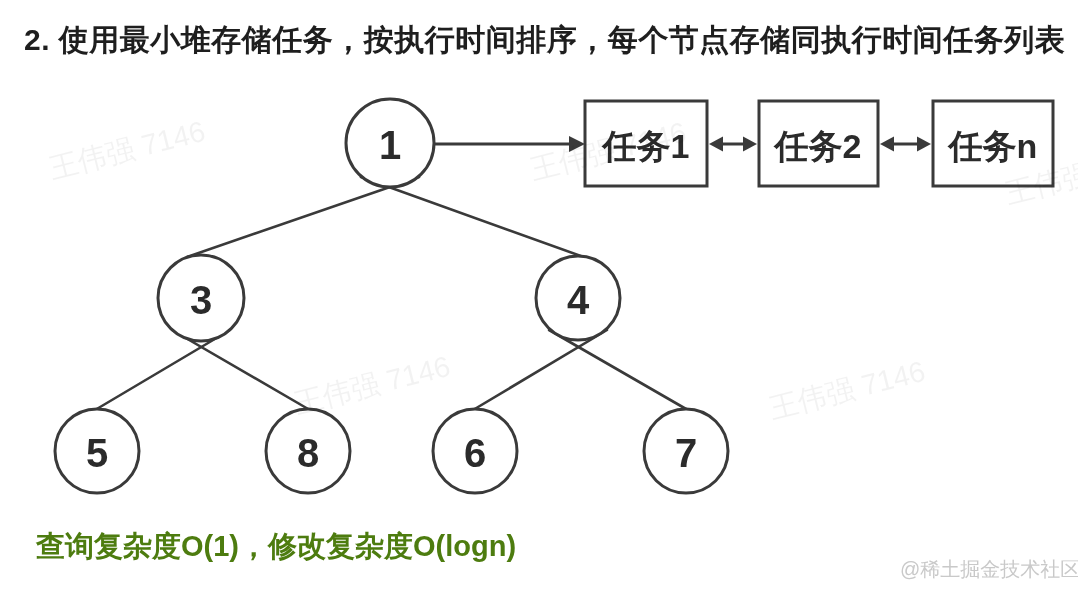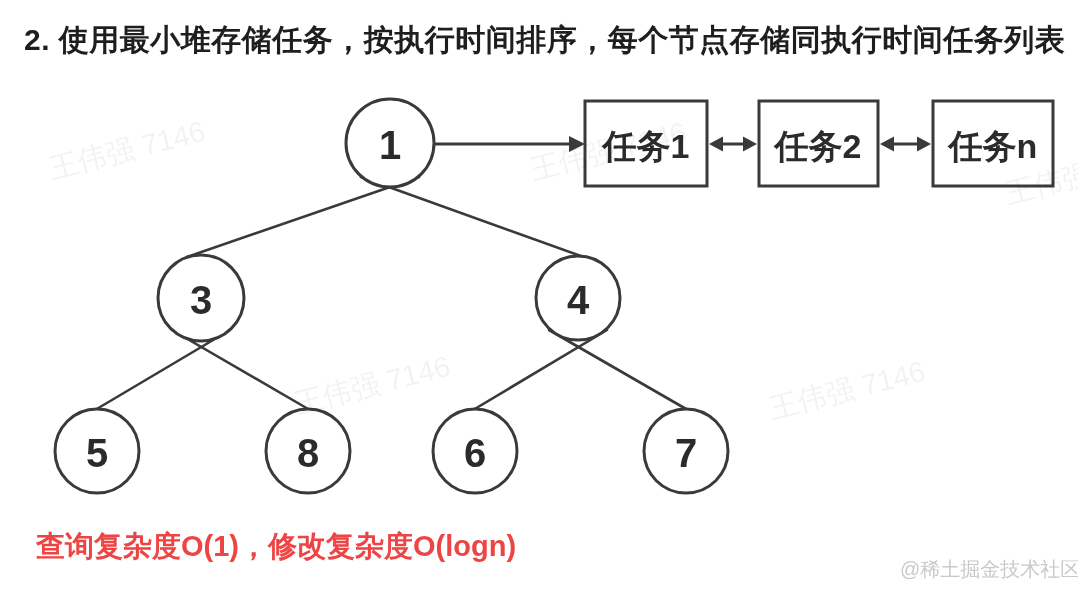--- a/index.html
+++ b/index.html
@@ -30,21 +30,21 @@
     letter-spacing: 0.5px;
     white-space: nowrap;
     text-align: right;
   }
   .footer-note {
     position: absolute;
     left: 36px;
     top: 527px;
     font-size: 29px;
     font-weight: 700;
-    color: #ef4444;
+    color: #4d7c0f;
     white-space: nowrap;
   }
   .wm {
     position: absolute;
     font-size: 29px;
     font-weight: 500;
     color: rgba(0, 0, 0, 0.05);
     white-space: nowrap;
     transform: rotate(-14deg);
     transform-origin: left center;

